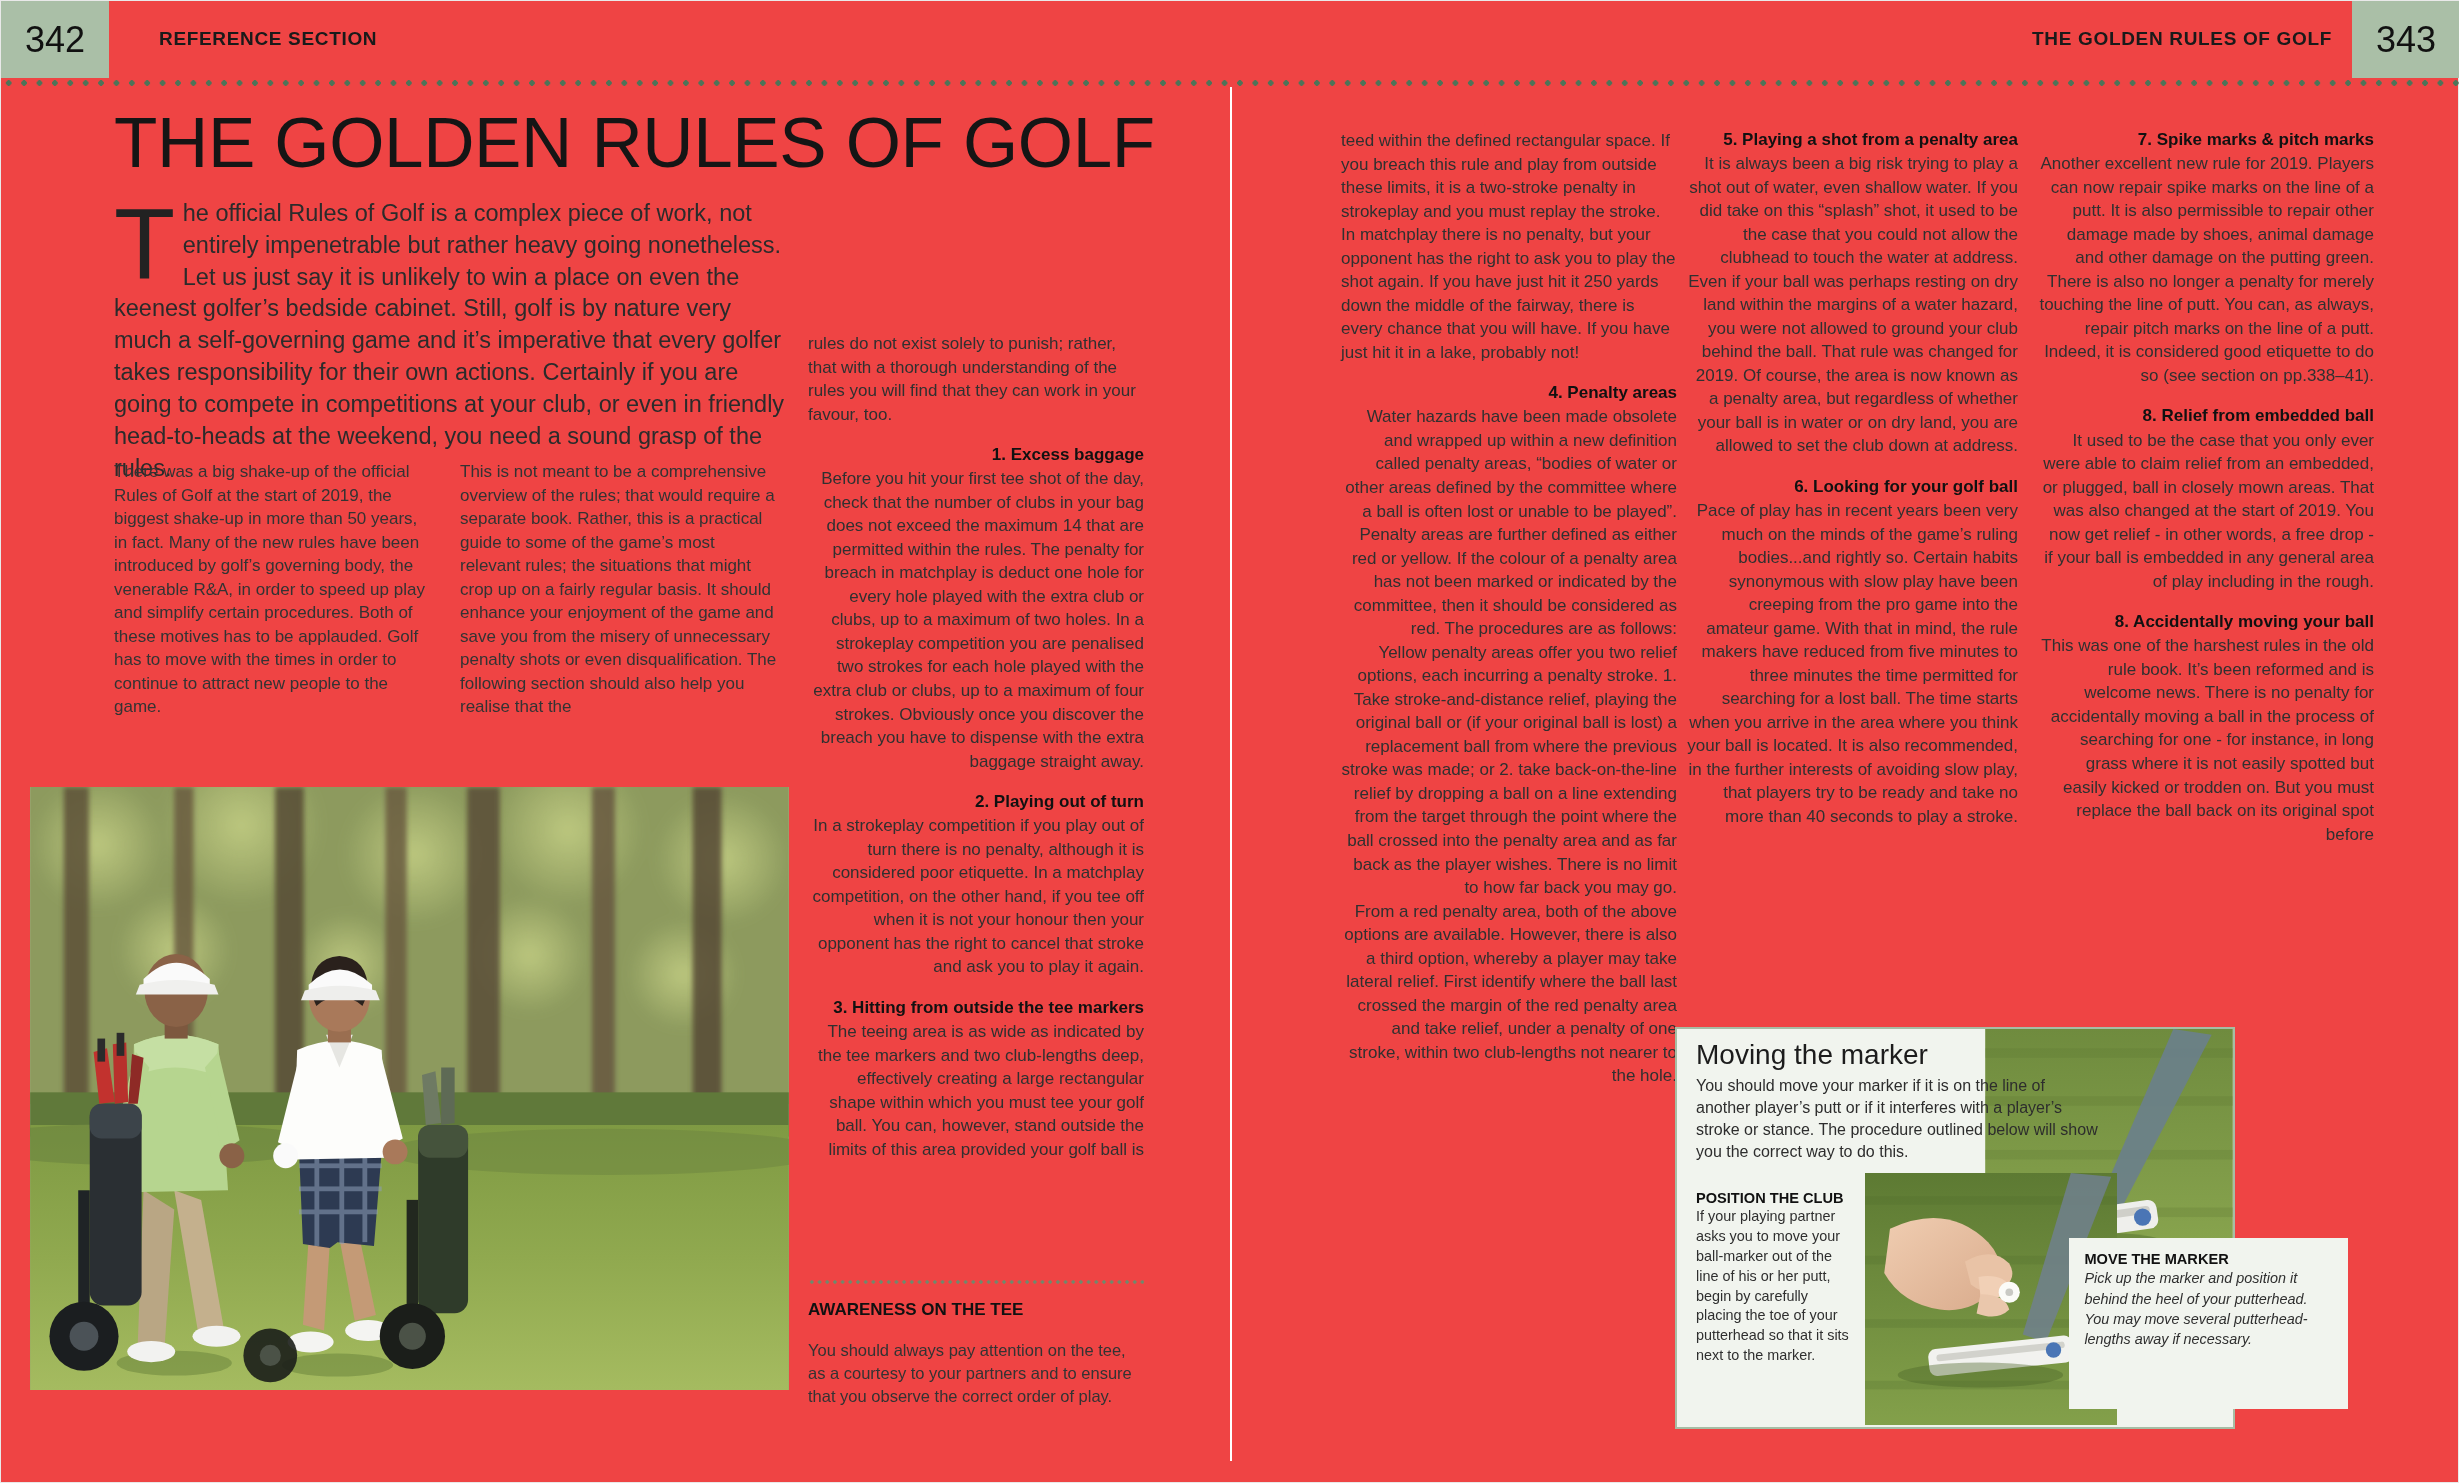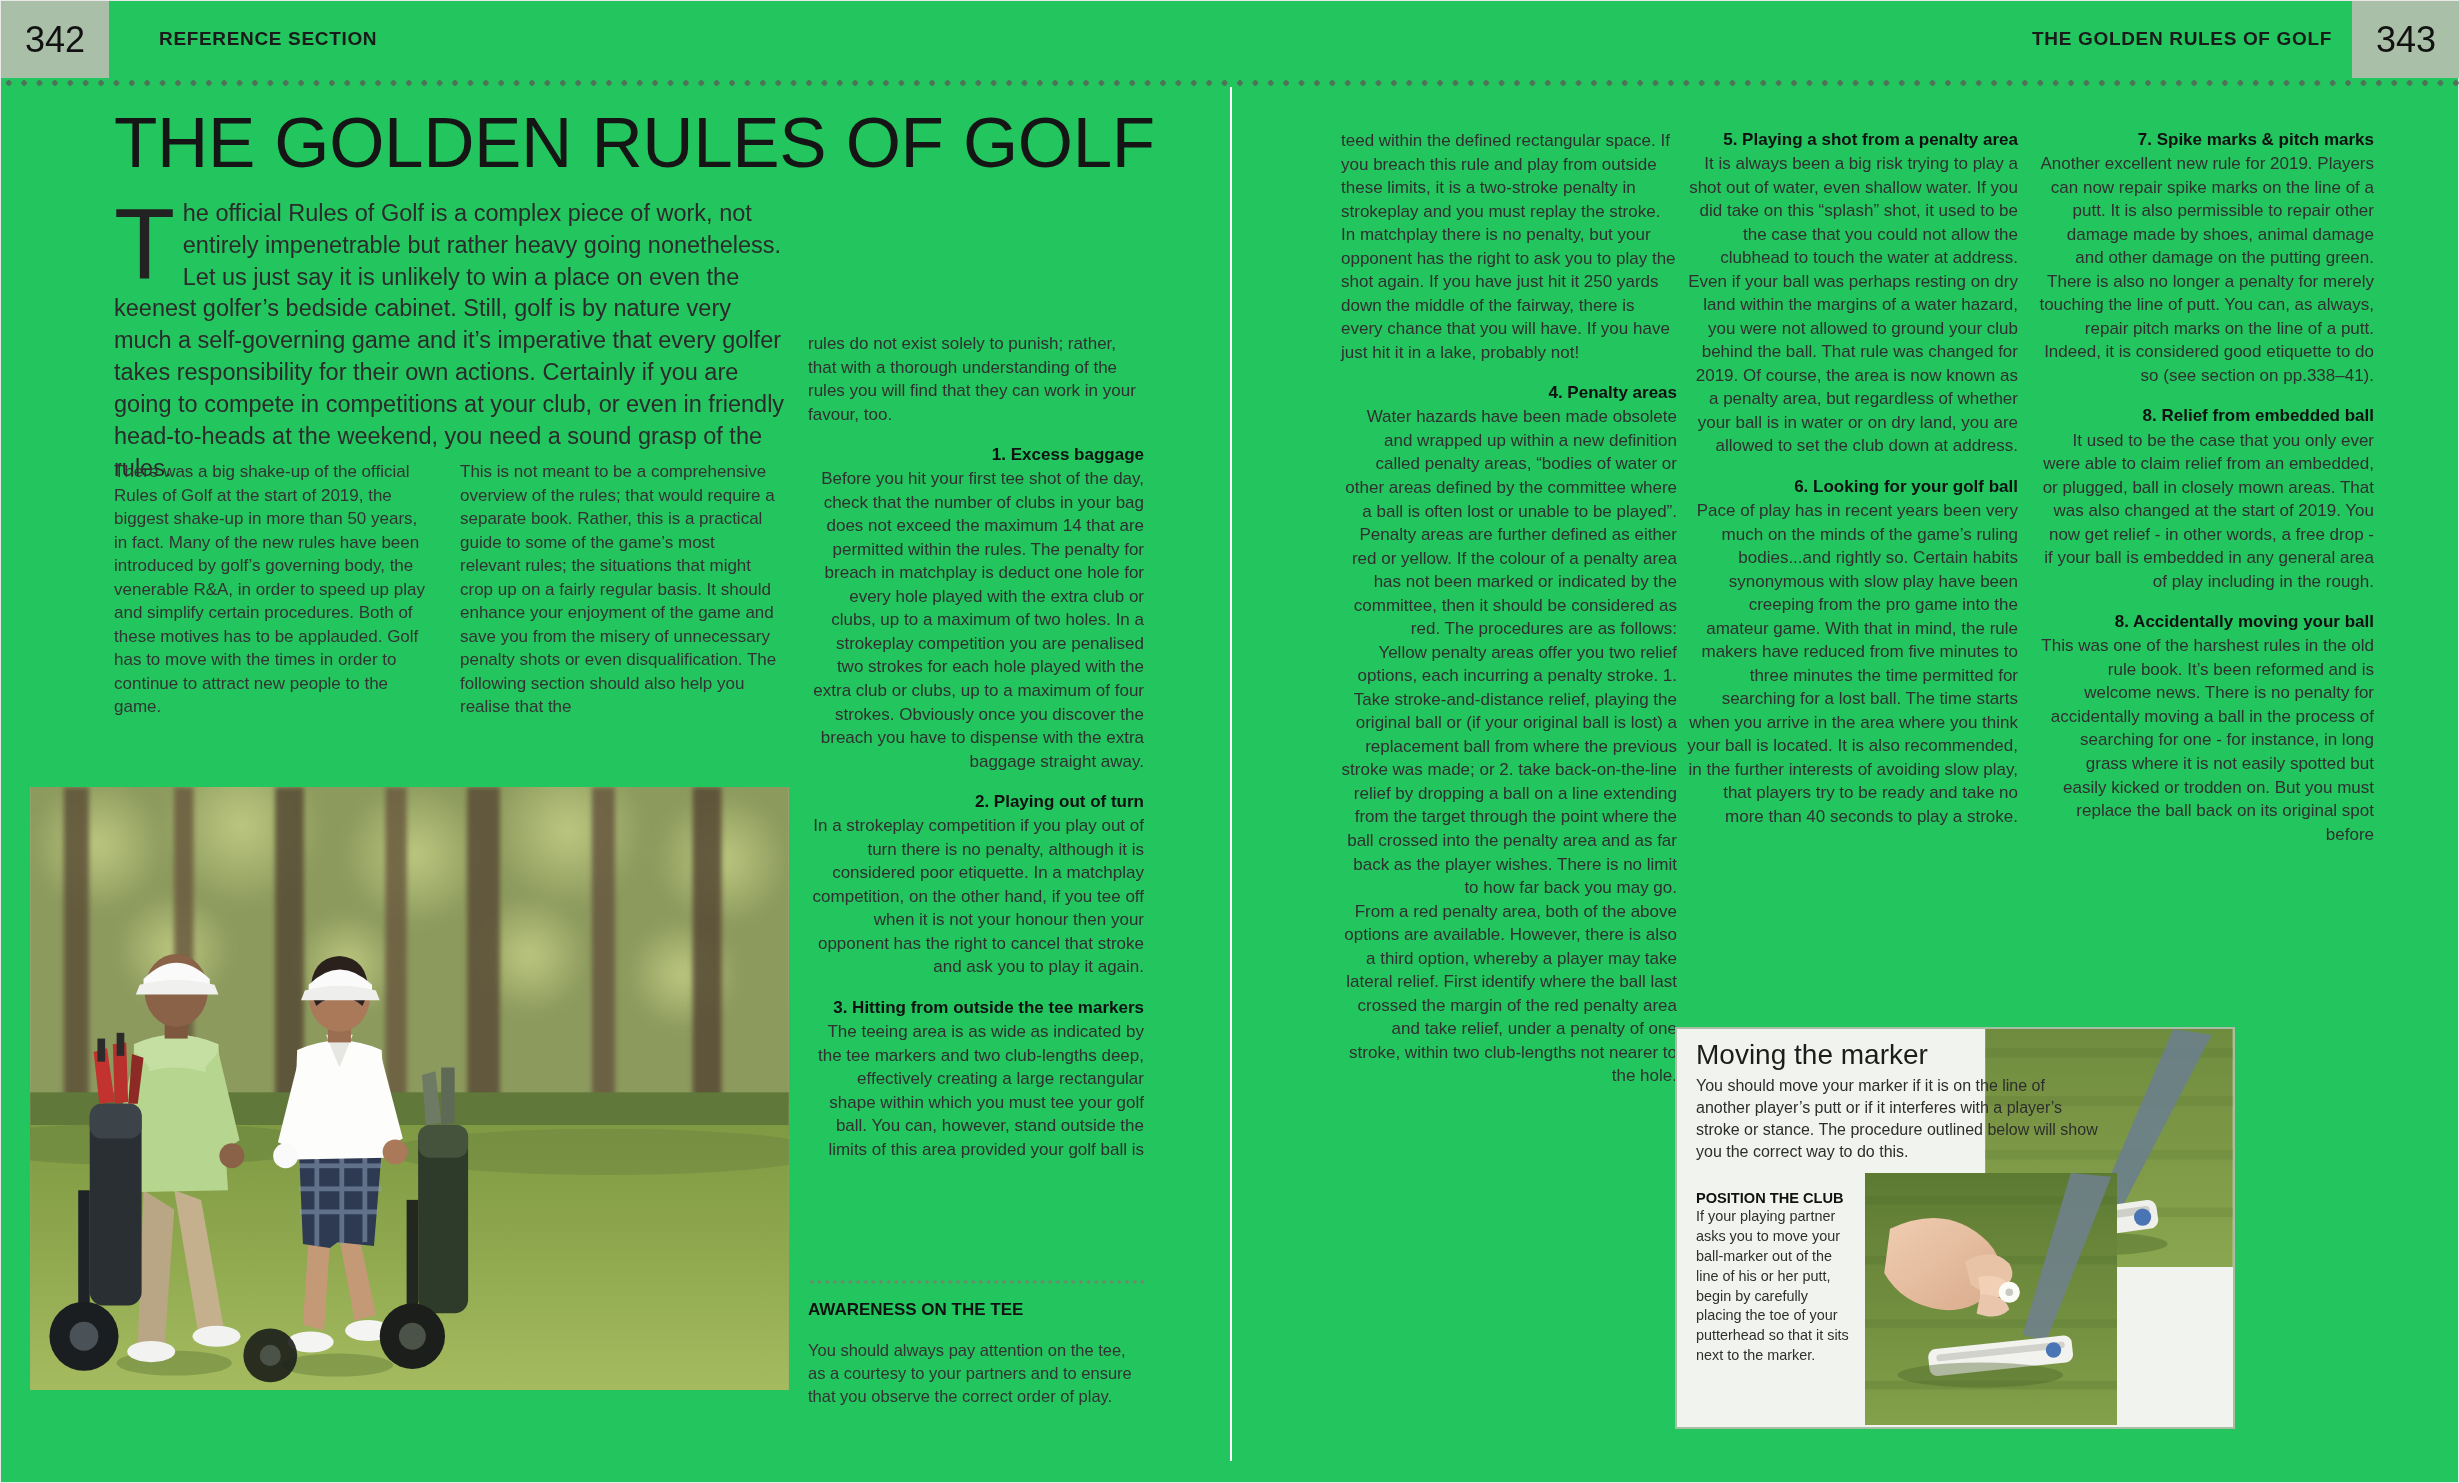--- a/index.html
+++ b/index.html
@@ -4,21 +4,21 @@
 <style>
   html,body{margin:0;padding:0;}
   body{
     width:2459px;height:1483px;
     background:#ffffff;
     font-family:"Liberation Sans", sans-serif;
     overflow:hidden;
   }
   .spread{
     position:relative;width:2459px;height:1483px;
-    background:#22c55e;
+    background:#ef4444;
     box-sizing:border-box;
     border:1.9px solid #e9e9e9;
   }
   
   .head-band{position:absolute;left:0;top:0;width:2459px;height:77px;}
   .folio-box{
     position:absolute;top:0;width:108px;height:77px;
     background:#aabfa7;
   }
   .folio-box.left{left:0;}
@@ -426,16 +426,20 @@
 
         <path d="M118 108 Q144 104 152 120 Q142 134 120 128 Z" fill="#f1d0b6"></path>
         <path d="M120 126 Q146 126 150 142 Q138 154 116 146 Z" fill="#eac7ac"></path>
 
         <circle cx="150" cy="124" r="11" fill="#fbfbf8"></circle>
         <circle cx="150" cy="124" r="4" fill="#c9c9c4"></circle>
         <ellipse cx="120" cy="210" rx="86" ry="13" fill="#4a6428" opacity="0.4"></ellipse>
       </svg>
     </div>
 
+    <div class="cap-b">
+      <div class="t">MOVE THE MARKER</div>
+      <div class="b">Pick up the marker and position it behind the heel of your putterhead. You may move several putterhead-lengths away if necessary.</div>
+    </div>
   </div>
 
 </div>
 
 
 </body></html>

